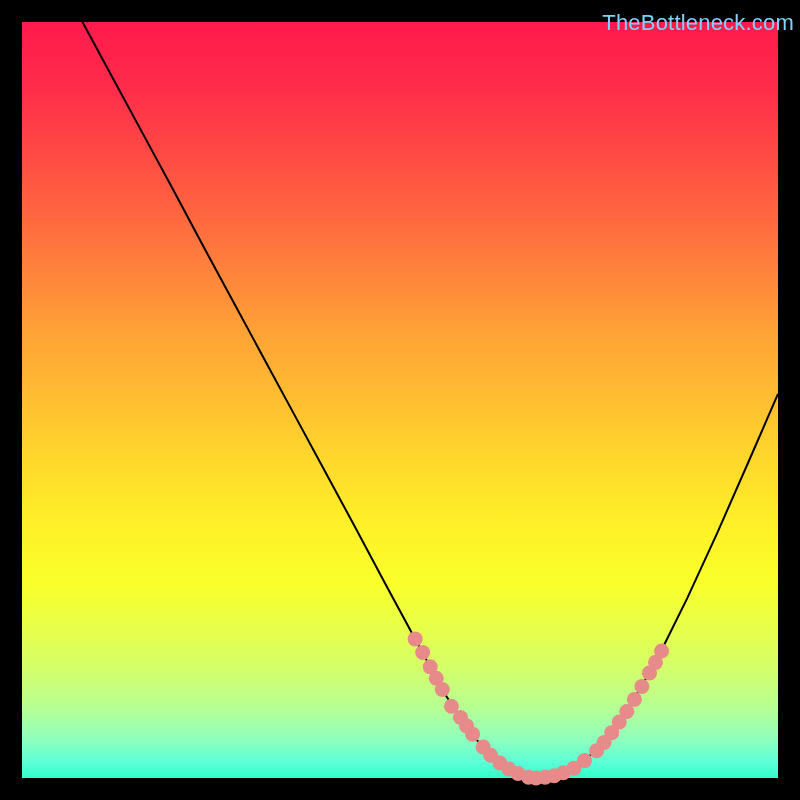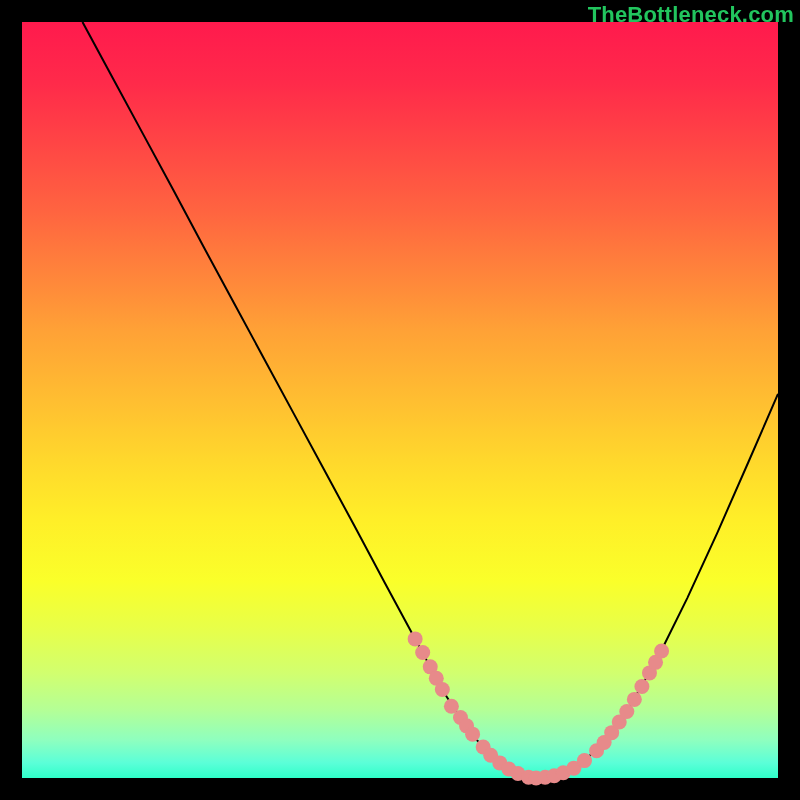--- a/index.html
+++ b/index.html
@@ -30,25 +30,25 @@
       #faff2a 74%,
       #e8ff48 80%,
       #d2ff6e 86%,
       #b4ff96 91%,
       #8effbf 95%,
       #5bffd8 98%,
       #2fffc9 100%);
   }
   .watermark {
     position: absolute;
-    top: 2px;
+    top: 10px;
     right: 6px;
-    color: #22c55e;
+    color: #7dd3fc;
     font-size: 22px;
-    font-weight: 700;
+    font-weight: 400;
     letter-spacing: 0.2px;
     user-select: none;
   }
   svg.plot {
     position: absolute;
     left: 22px;
     top: 22px;
     width: 756px;
     height: 756px;
     overflow: visible;

